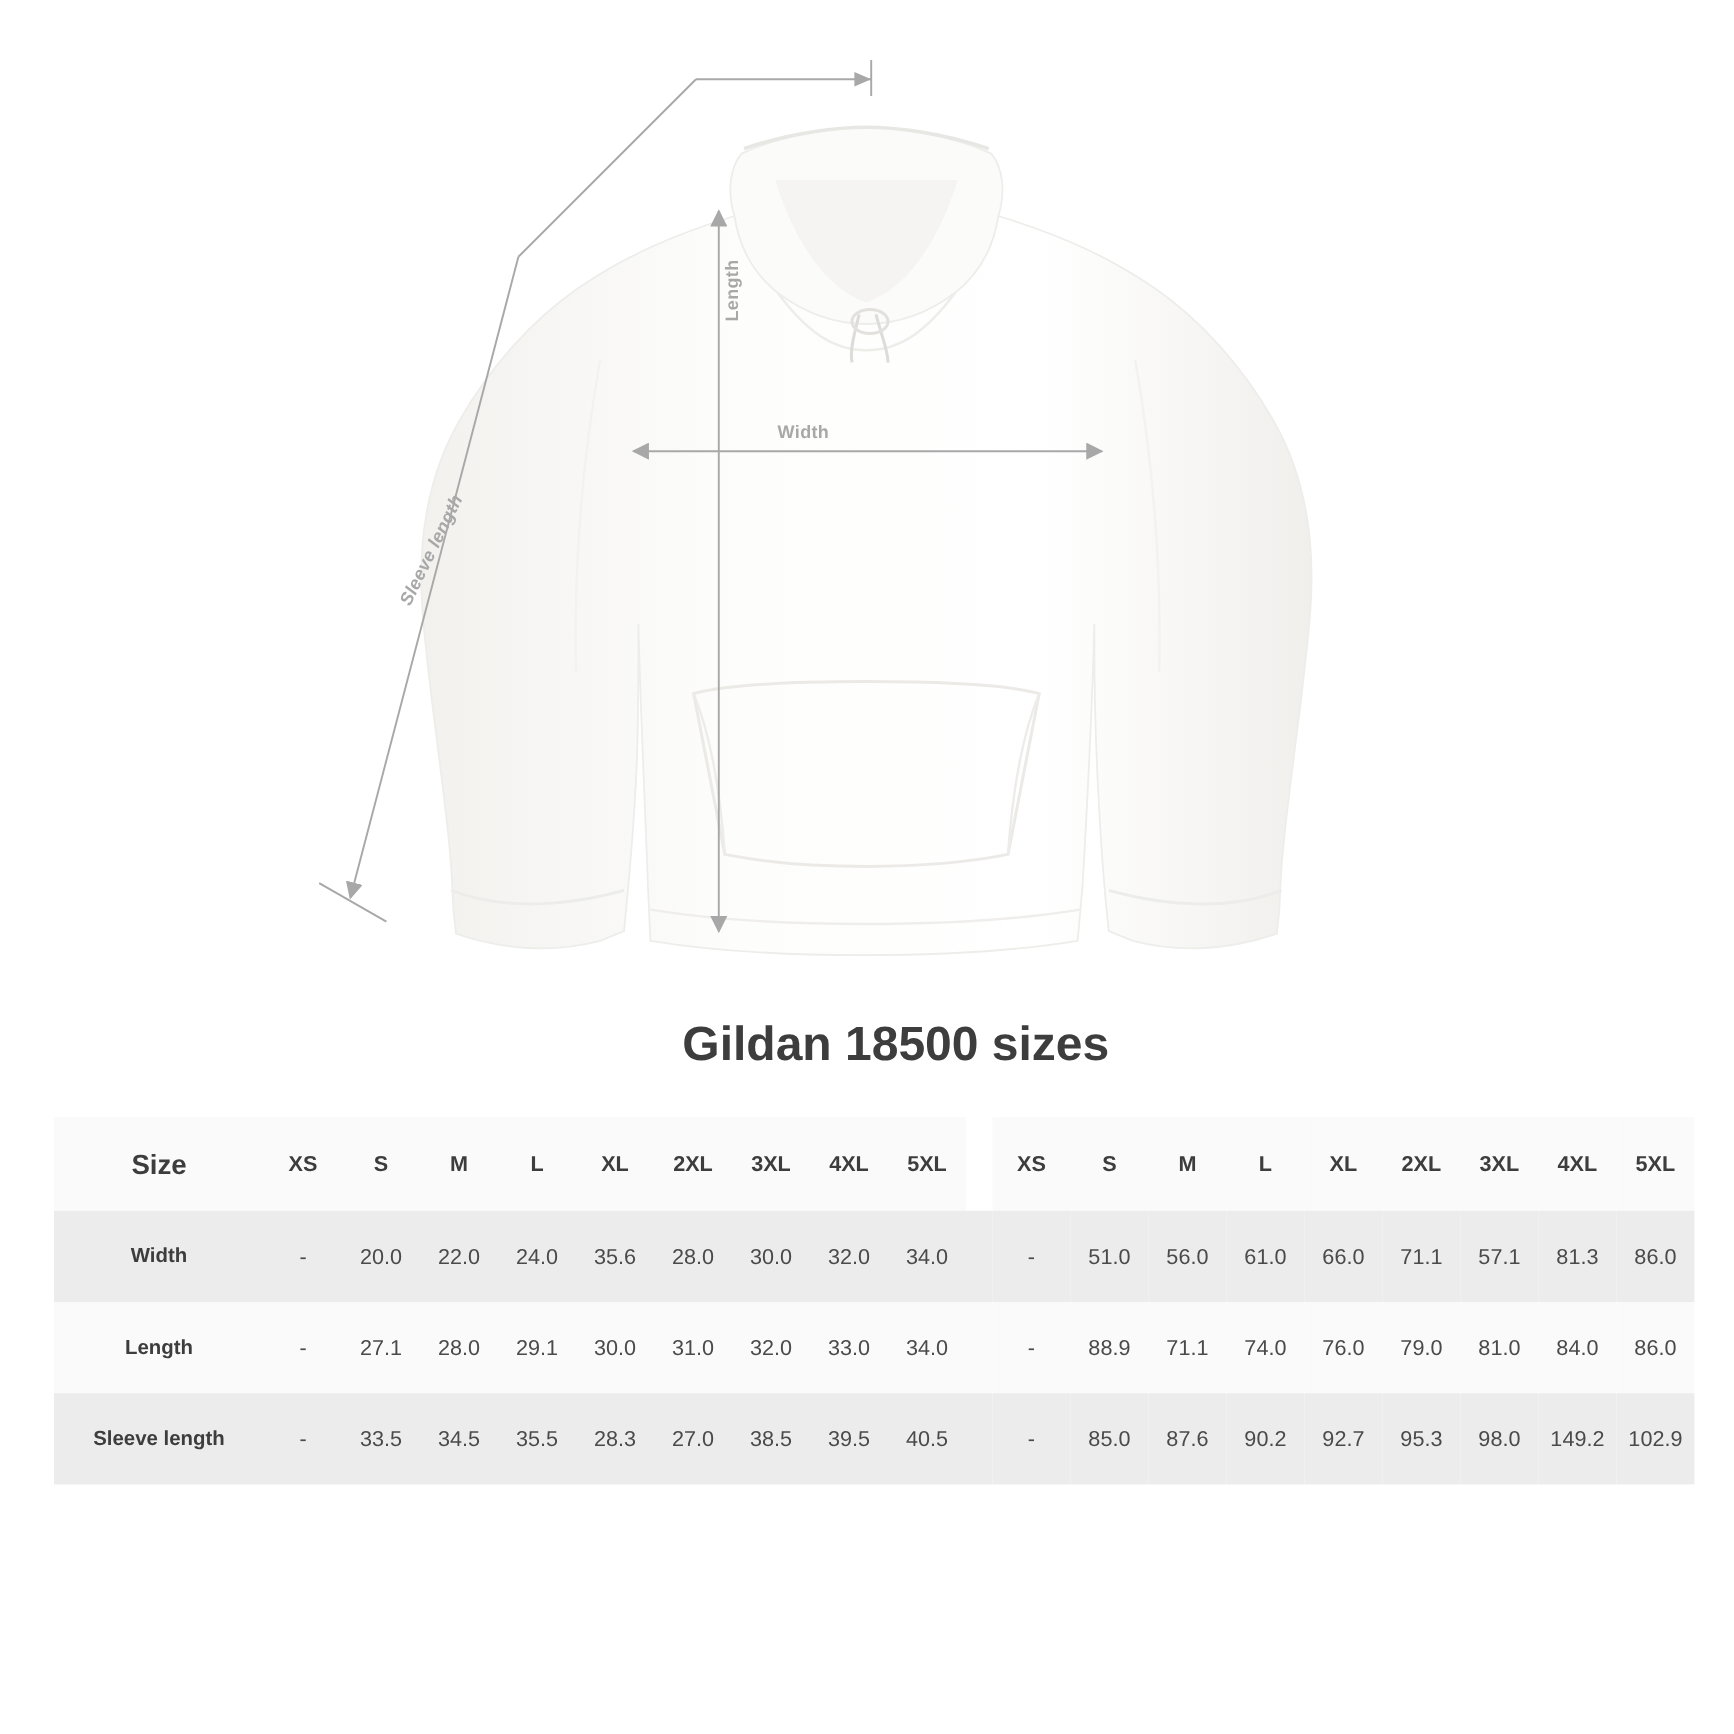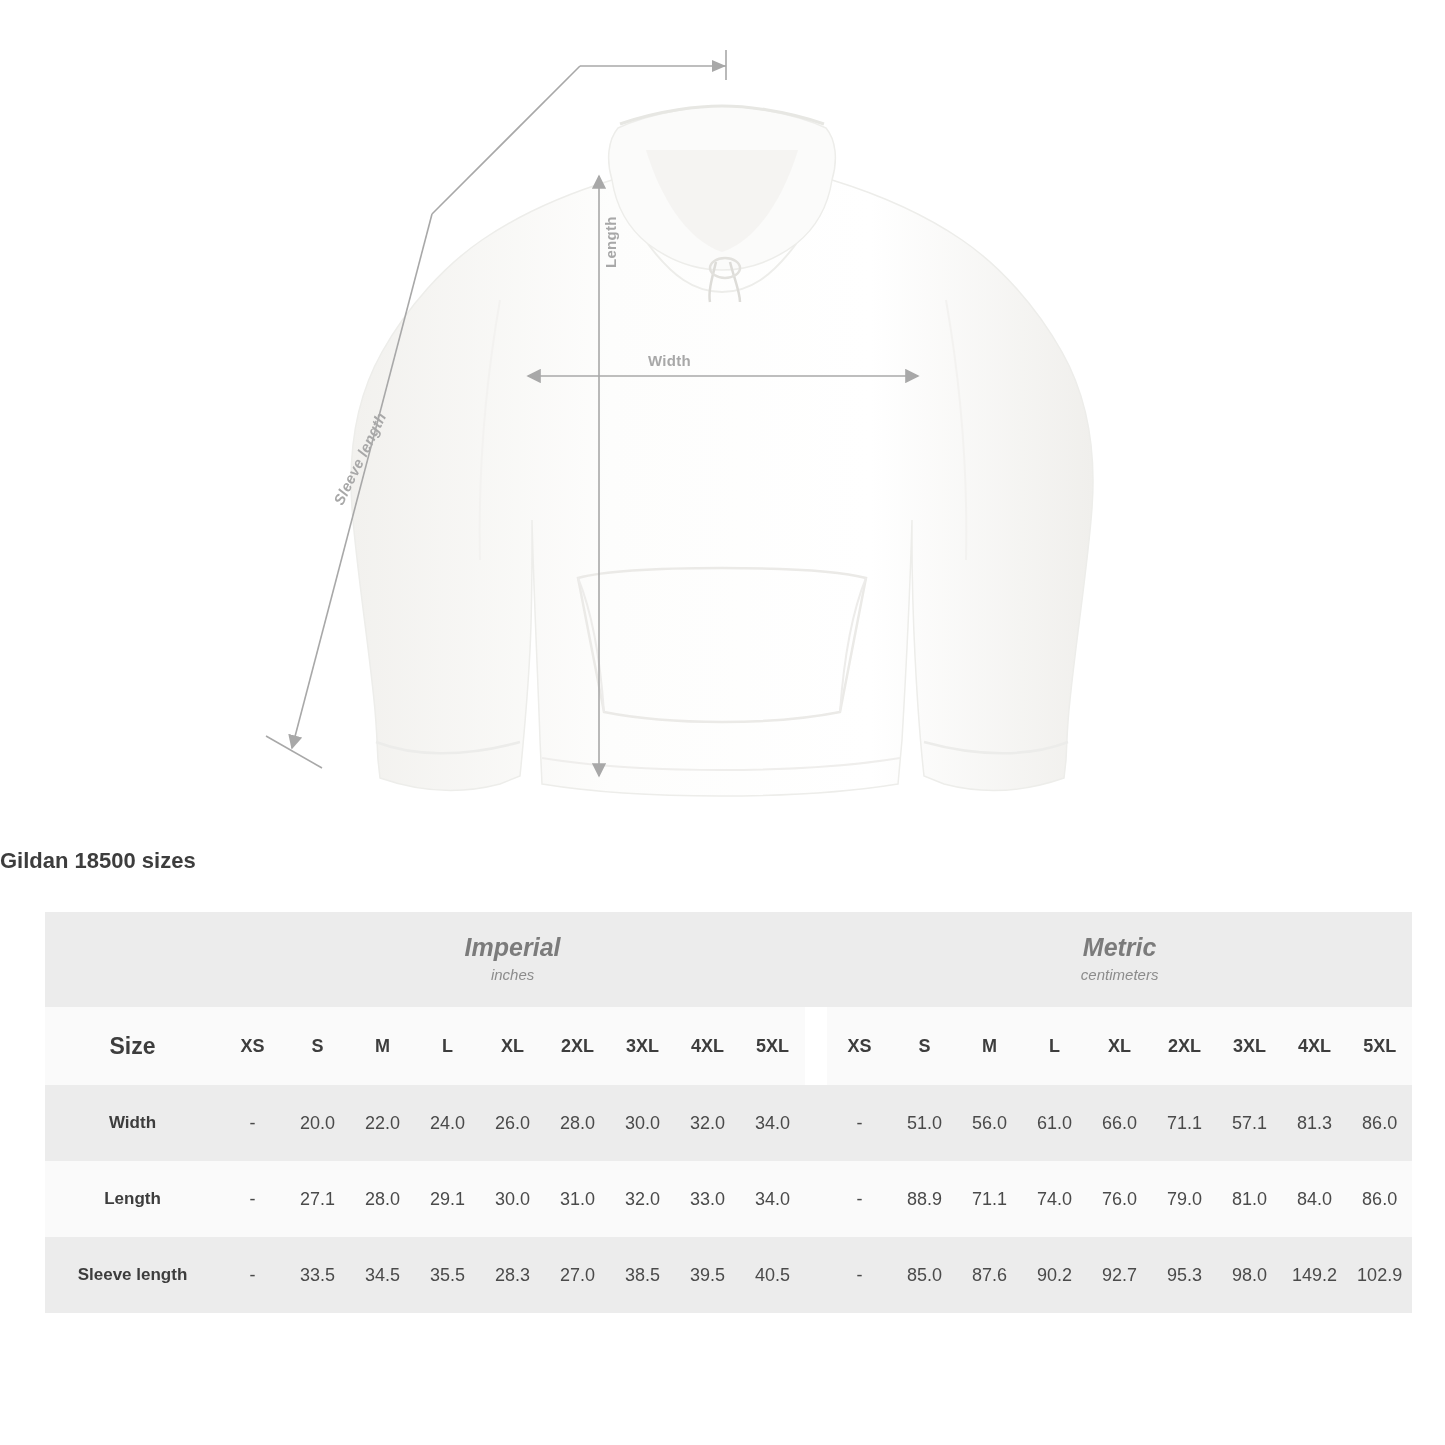--- a/index.html
+++ b/index.html
@@ -54,26 +54,27 @@
     left: 330px;
     top: 500px;
     transform: rotate(-64deg);
     transform-origin: left top;
     white-space: nowrap;
     font-style: italic;
   }
 
   
   .title {
-    text-align: left;
-    font-size: 22px;
+    text-align: center;
+    font-size: 40px;
     font-weight: bold;
     color: #3d3d3d;
     margin: 0;
     padding-top: 18px;
+    padding-left: 48px;
   }
   .subtitle {
     text-align: center;
     font-size: 16.5px;
     font-style: italic;
     color: #6c6c6c;
     margin: 16px 0 0 0;
   }
 
   
@@ -246,32 +247,20 @@
 
   <div class="table-wrap">
     <table class="size-table">
       <colgroup>
         <col style="width:175px">
         <col span="9" style="width:65px">
         <col class="gapcol">
         <col span="9" style="width:65px">
       </colgroup>
       <tbody>
-        <tr class="unit-head">
-          <td></td>
-          <td colspan="9">
-            <div class="unit-main">Imperial</div>
-            <div class="unit-sub">inches</div>
-          </td>
-          <td></td>
-          <td colspan="9">
-            <div class="unit-main">Metric</div>
-            <div class="unit-sub">centimeters</div>
-          </td>
-        </tr>
 
         <tr class="hdr-row">
           <td class="rowlabel">Size</td>
           <td>XS</td>
           <td>S</td>
           <td>M</td>
           <td>L</td>
           <td>XL</td>
           <td>2XL</td>
           <td>3XL</td>
@@ -288,21 +277,21 @@
           <td>4XL</td>
           <td>5XL</td>
         </tr>
 
         <tr class="data-row row-a">
           <td class="rowlabel">Width</td>
           <td>-</td>
           <td>20.0</td>
           <td>22.0</td>
           <td>24.0</td>
-          <td>26.0</td>
+          <td>35.6</td>
           <td>28.0</td>
           <td>30.0</td>
           <td>32.0</td>
           <td>34.0</td>
           <td class="gapcol"></td>
           <td>-</td>
           <td>51.0</td>
           <td>56.0</td>
           <td>61.0</td>
           <td>66.0</td>

